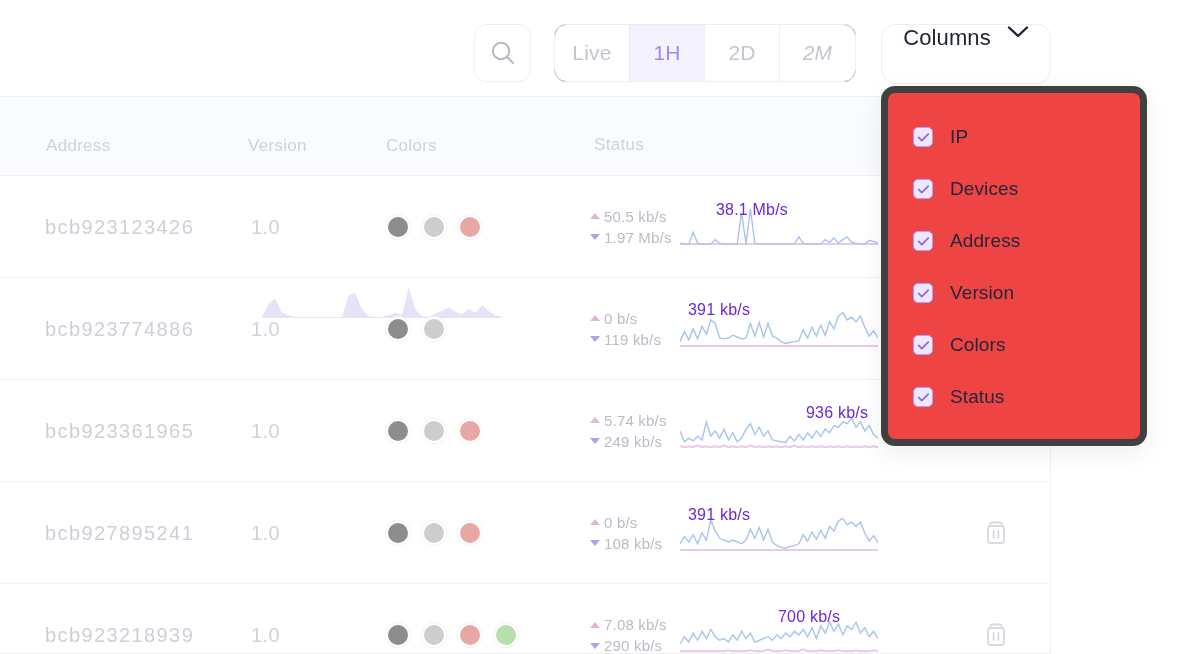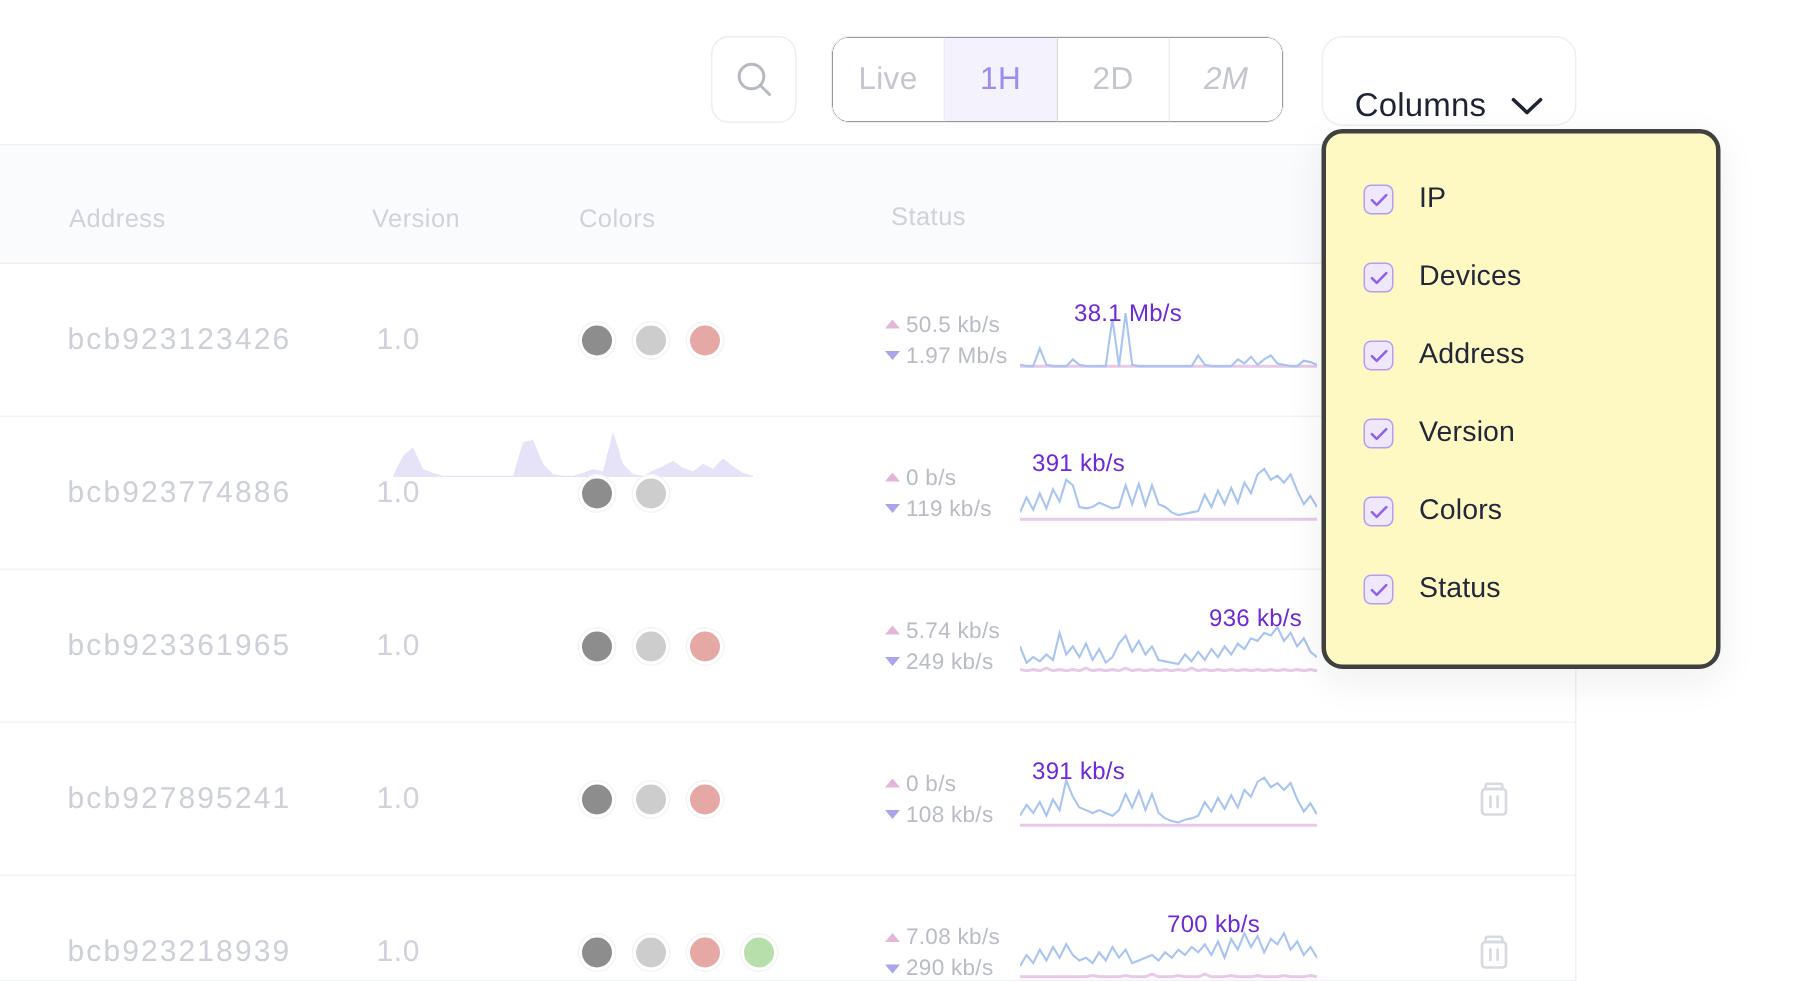--- a/index.html
+++ b/index.html
@@ -79,21 +79,21 @@
   .columns-btn {
     position: absolute;
     left: 881px;
     top: 12px;
     width: 170px;
     height: 60px;
     border: 1px solid #eceef2;
     border-radius: 14px;
     background: #ffffff;
     display: flex;
-    align-items: flex-end;
+    align-items: flex-start;
     justify-content: center;
     gap: 16px;
     cursor: pointer;
     user-select: none;
   }
   .columns-btn .label {
     font-size: 22px;
     color: #1e2235;
     letter-spacing: 0.1px;
   }
@@ -240,22 +240,22 @@
     pointer-events: none;
   }
 
   
   .dropdown {
     position: absolute;
     left: 881px;
     top: 86px;
     width: 266px;
     height: 360px;
-    background: #fef9c3;
-    border: 3px solid #404040;
+    background: #ef4444;
+    border: 7px solid #404040;
     border-radius: 14px;
     box-shadow: 0 8px 26px rgba(30, 34, 53, 0.07);
     padding: 18px 0 0 0;
     overflow: hidden;
     z-index: 10;
   }
   .dd-item {
     height: 52px;
     display: flex;
     align-items: center;

